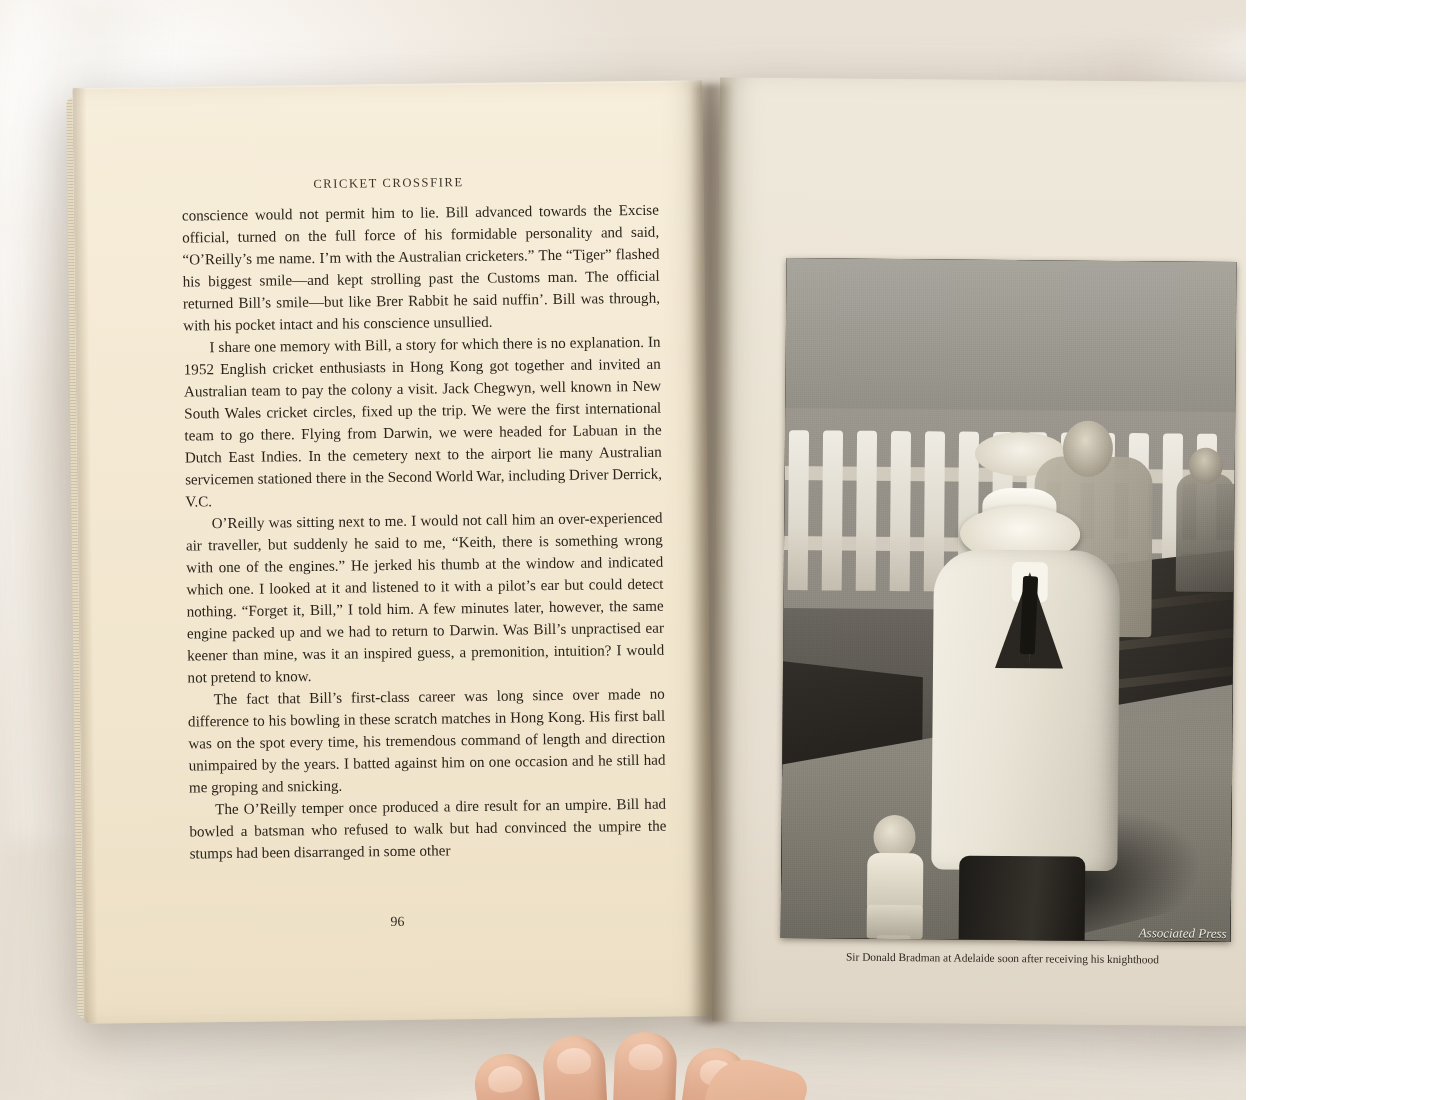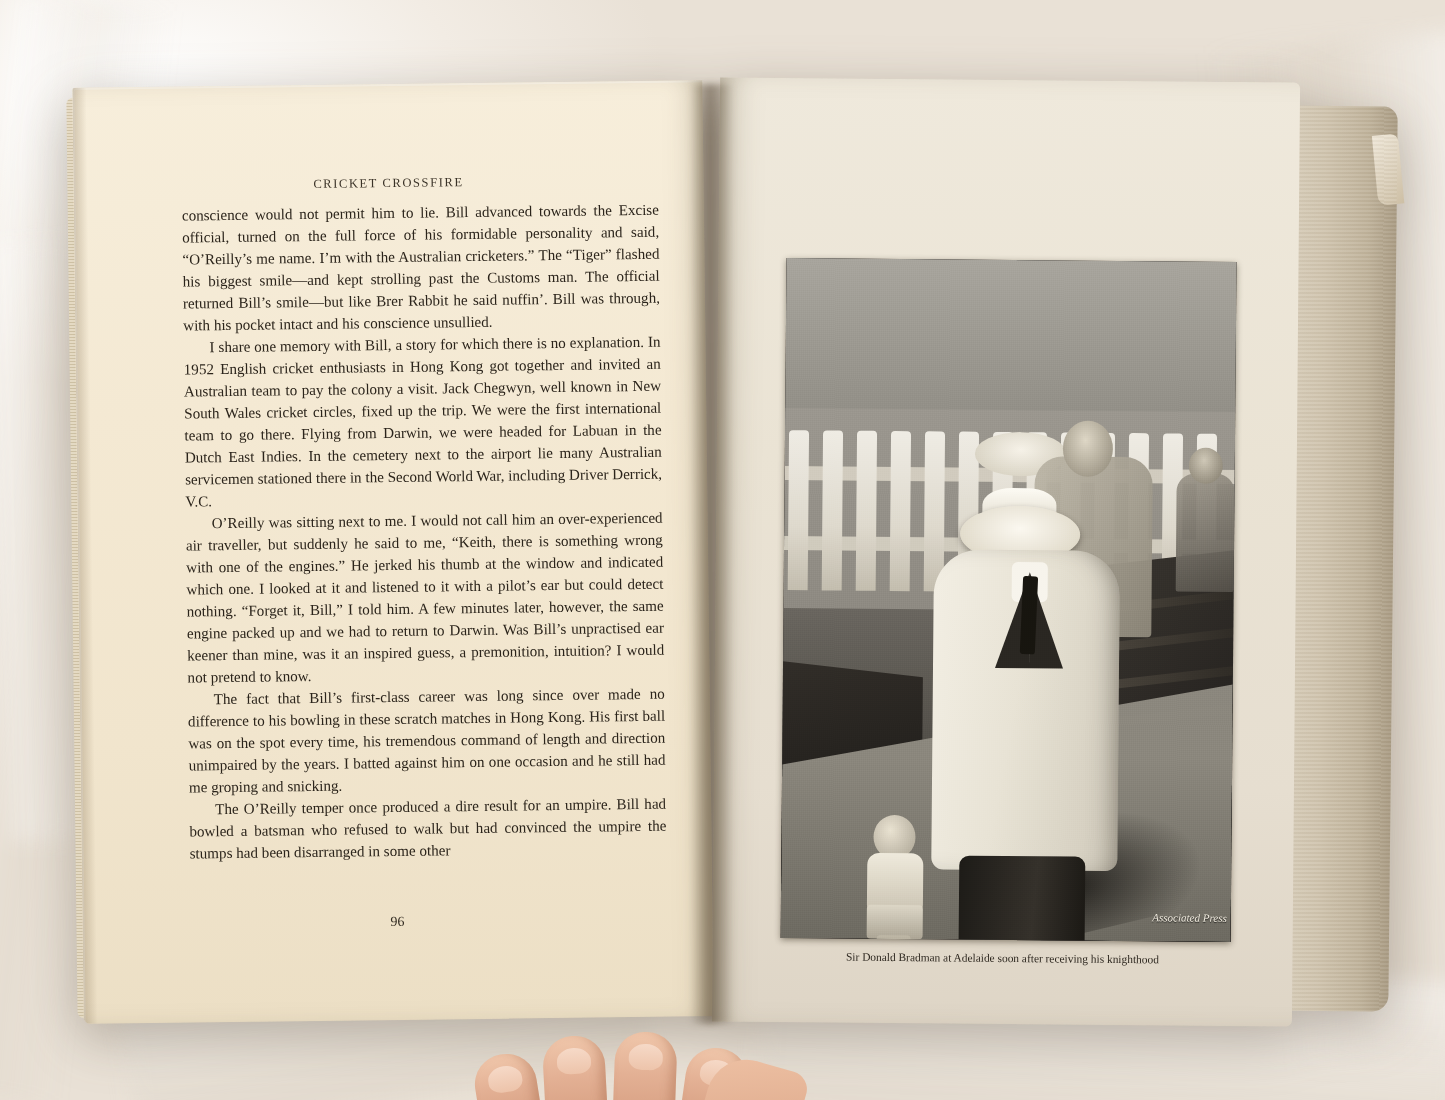--- a/index.html
+++ b/index.html
@@ -2,21 +2,21 @@
 <html><head>
 <meta charset="utf-8">
 <style>
   html, body {
     margin: 0;
     padding: 0;
     background: #ffffff;
   }
   #scene {
     position: relative;
-    width: 1445px;
+    width: 1246px;
     height: 1100px;
     overflow: hidden;
     font-family: "Liberation Serif", serif;
     background: #c4b5fd;
   }
 
   
   .cloth {
     position: absolute;
     inset: 0;
@@ -405,22 +405,22 @@
     position: absolute; inset: 0;
     background-image:
       repeating-linear-gradient(0deg, rgba(255,255,255,0.025) 0 1px, rgba(0,0,0,0.025) 1px 2px),
       repeating-linear-gradient(90deg, rgba(255,255,255,0.02) 0 1px, rgba(0,0,0,0.02) 1px 2px);
     mix-blend-mode: overlay;
     opacity: .55;
   }
   .credit {
     position: absolute;
     right: 4px;
-    bottom: 18px;
-    font-size: 11px;
+    bottom: 0;
+    font-size: 13px;
     font-style: italic;
     color: #efeade;
     font-family: "Liberation Serif", serif;
     text-shadow: 0 1px 1px rgba(0,0,0,0.7);
   }
   .plate-caption {
     position: absolute;
     left: 40px;
     top: 872px;
     width: 500px;

